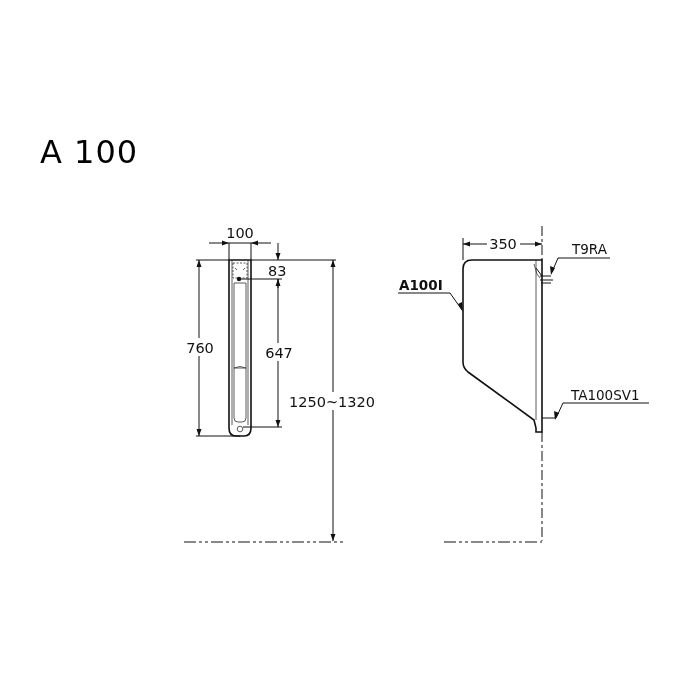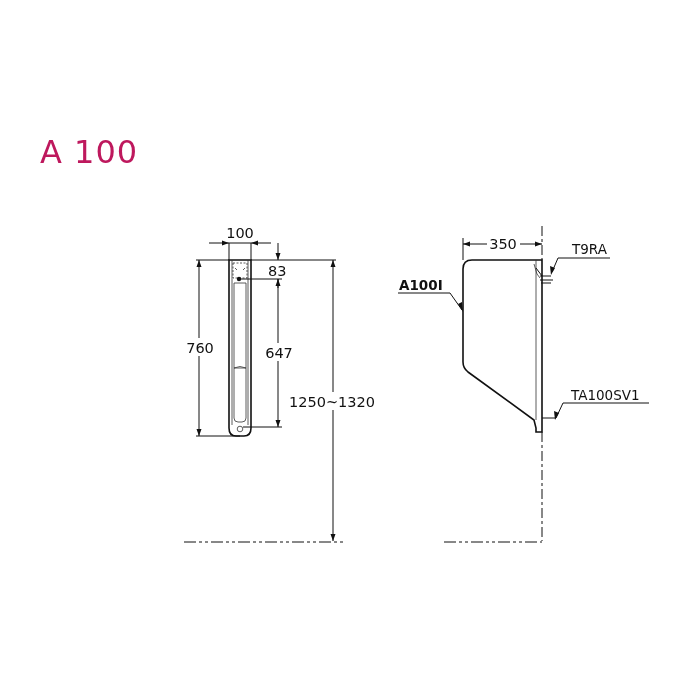--- a/index.html
+++ b/index.html
@@ -15,21 +15,21 @@
       font-family: "DejaVu Sans", sans-serif;
       color: #111;
     }
     .title {
       position: absolute;
       left: 40px;
       top: 133px;
       font-size: 32px;
       font-family: "DejaVu Sans", sans-serif;
       letter-spacing: 1px;
-      color: #be185d;
+      color: #000000;
     }
     svg.drawing {
       position: absolute;
       left: 0;
       top: 0;
       width: 700px;
       height: 700px;
     }
     .dim-text {
       font-family: "DejaVu Sans", sans-serif;

